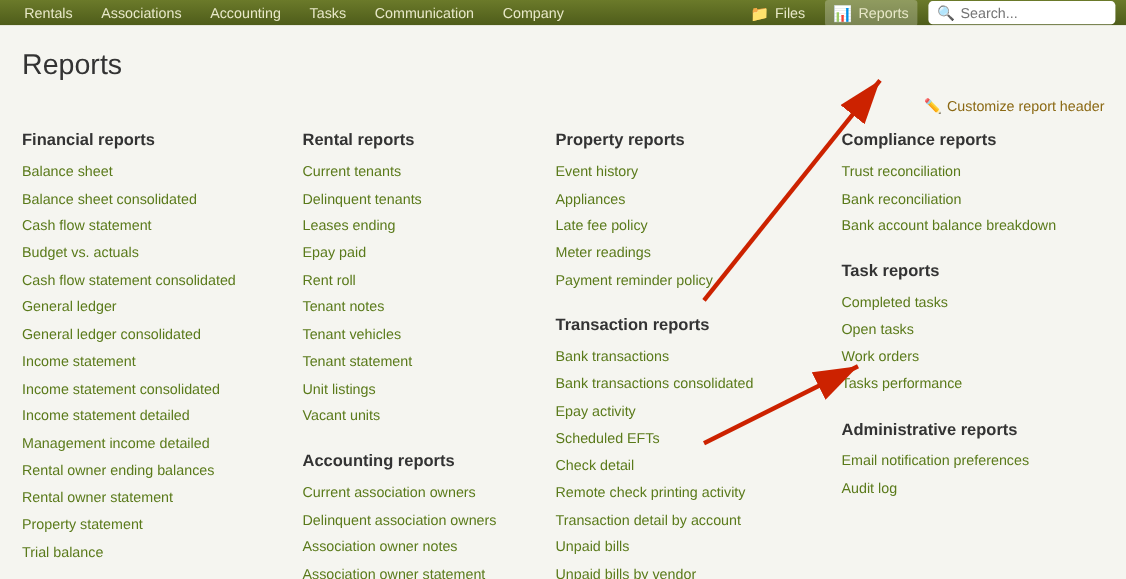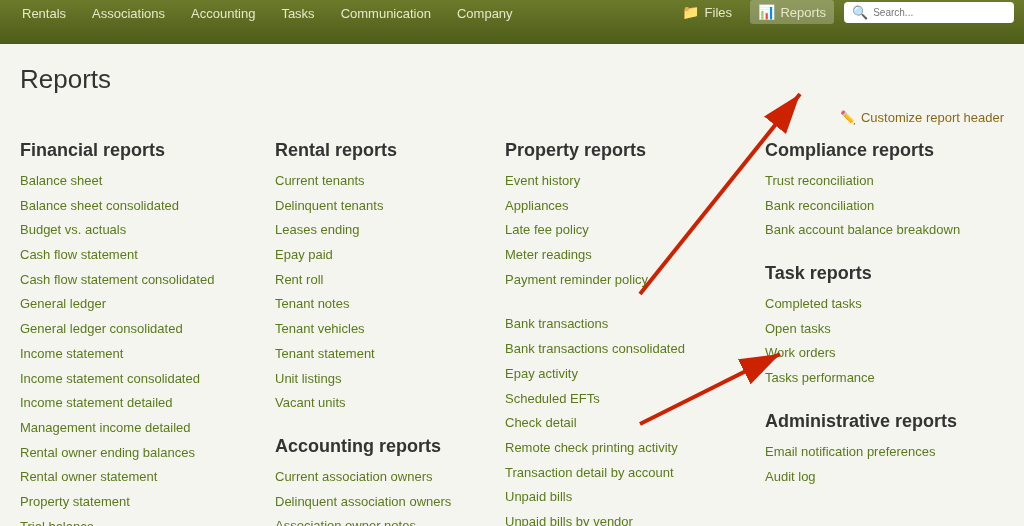--- a/index.html
+++ b/index.html
@@ -2,23 +2,23 @@
 <html><head>
   <meta charset="utf-8">
   <style>
     * { margin: 0; padding: 0; box-sizing: border-box; }
     body { font-family: Arial, sans-serif; font-size: 13px; background: #f5f5f0; width: 1024px; min-height: 526px; }
 
     
     .top-nav {
       background: linear-gradient(to bottom, #6b7a2a, #4e5c1a);
       display: flex;
-      align-items: flex-start;
+      align-items: center;
       padding: 0 10px;
-      height: 44px;
+      height: 23px;
       gap: 13px;
     }
     .nav-items {
       display: flex;
       align-items: center;
       gap: 2px;
       flex: 1;
     }
     .nav-item {
       color: #e8e8c8;
@@ -53,21 +53,21 @@
       align-items: center;
       background: white;
       border-radius: 4px;
       padding: 3px 8px;
       gap: 5px;
       min-width: 170px;
     }
     .search-box input {
       border: none;
       outline: none;
-      font-size: 10px;
+      font-size: 13px;
       color: #0f172a;
       width: 120px;
     }
     .search-icon-nav { color: #888; font-size: 13px; }
 
     
     .content {
       padding: 20px 20px 20px 20px;
       background: #f5f5f0;
     }
@@ -96,21 +96,21 @@
       gap: 0;
     }
 
     .report-section {
       padding-right: 20px;
       margin-bottom: 20px;
       vertical-align: top;
     }
 
     .section-title {
-      font-size: 18px;
+      font-size: 15px;
       font-weight: bold;
       color: #333;
       margin-bottom: 8px;
       border-bottom: none;
     }
 
     .report-link {
       display: block;
       color: #5a7a1a;
       text-decoration: none;
@@ -169,22 +169,22 @@
       <span>Customize report header</span>
     </div>
 
     <div class="reports-grid">
 
       <div class="report-section">
         <div class="section-title">Financial reports</div>
         <div id="financial-links">
             <a class="report-link" href="#">Balance sheet</a>
             <a class="report-link" href="#">Balance sheet consolidated</a>
+            <a class="report-link" href="#">Cash flow statement</a>
             <a class="report-link" href="#">Budget vs. actuals</a>
-            <a class="report-link" href="#">Cash flow statement</a>
             <a class="report-link" href="#">Cash flow statement consolidated</a>
             <a class="report-link" href="#">General ledger</a>
             <a class="report-link" href="#">General ledger consolidated</a>
             <a class="report-link" href="#">Income statement</a>
             <a class="report-link" href="#">Income statement consolidated</a>
             <a class="report-link" href="#">Income statement detailed</a>
             <a class="report-link" href="#">Management income detailed</a>
             <a class="report-link" href="#">Rental owner ending balances</a>
             <a class="report-link" href="#">Rental owner statement</a>
             <a class="report-link" href="#">Property statement</a>
@@ -224,20 +224,21 @@
           <div class="section-title">Property reports</div>
           <div id="property-links">
               <a class="report-link" href="#">Event history</a>
               <a class="report-link" href="#">Appliances</a>
               <a class="report-link" href="#">Late fee policy</a>
               <a class="report-link" href="#">Meter readings</a>
               <a class="report-link" href="#">Payment reminder policy</a>
             </div>
         </div>
         <div class="report-section">
+          <div class="section-title">Transaction reports</div>
           <div id="transaction-links">
               <a class="report-link" href="#">Bank transactions</a>
               <a class="report-link" href="#">Bank transactions consolidated</a>
               <a class="report-link" href="#">Epay activity</a>
               <a class="report-link" href="#">Scheduled EFTs</a>
               <a class="report-link" href="#">Check detail</a>
               <a class="report-link" href="#">Remote check printing activity</a>
               <a class="report-link" href="#">Transaction detail by account</a>
               <a class="report-link" href="#">Unpaid bills</a>
               <a class="report-link" href="#">Unpaid bills by vendor</a>

